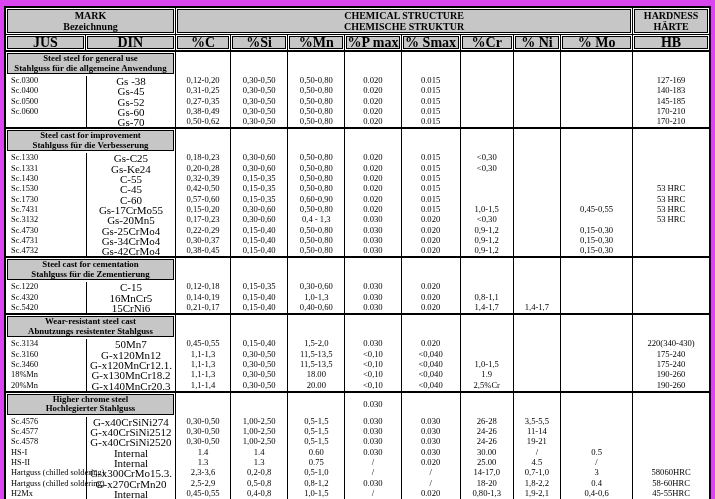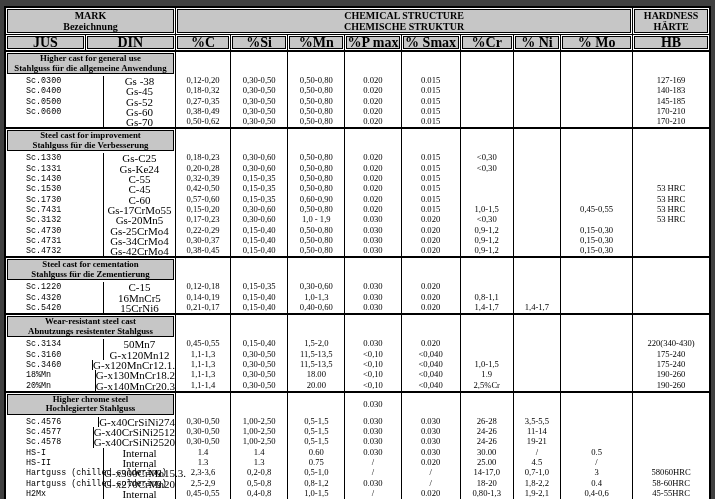--- a/index.html
+++ b/index.html
@@ -7,21 +7,21 @@
     padding: 0;
     background: #ffffff;
     font-family: "Liberation Serif", "DejaVu Serif", serif;
     color: #000000;
   }
   .page {
     width: 715px;
     height: 499px;
     box-sizing: border-box;
     padding: 6px 4px;
-    background: #404040;
+    background: #d946ef;
   }
   table.grades {
     border-collapse: collapse;
     table-layout: fixed;
     border: 2px solid #000;
     width: 707px;
   }
   table.grades th, table.grades td {
     border: 1px solid #000;
     padding: 0;
@@ -53,29 +53,28 @@
     text-align: center;
   }
   .sec-title div {
     font-size: 8.8px;
     line-height: 9.5px;
     font-weight: bold;
     white-space: nowrap;
   }
   .mark-row { display: flex; height: 10.3px; }
   .mark-row .jus {
-    width: 98px;
+    width: 81px;
     box-sizing: border-box;
     border-right: 1px solid #000;
-    padding-left: 20px;
+    padding-left: 5px;
     font-size: 8.4px;
     line-height: 10.3px;
     white-space: nowrap;
     overflow: visible;
-    font-family: Liberation Mono, monospace;
   }
   .mark-row .din {
     flex: 1;
     text-align: center;
     font-size: 11px;
     line-height: 10.3px;
     white-space: nowrap;
   }
   .spacer {
     height: 23px;
@@ -164,21 +163,21 @@
           </th>
         <th>
             <div class="hbox">HB</div>
           </th>
       </tr>
     </thead>
     <tbody id="table-body">
         <tr class="section">
           <td class="mark-cell" colspan="2">
             <div class="sec-title">
-              <div>Higher cast for general use</div>
+              <div>Steel steel for general use</div>
               <div>Stahlguss für die allgemeine Anwendung</div>
             </div>
             <div class="mark-rows">
               <div class="mark-row">
                 <div class="jus">Sc.0300</div>
                 <div class="din">Gs -38</div>
               </div>
               <div class="mark-row">
                 <div class="jus">Sc.0400</div>
                 <div class="din">Gs-45</div>
@@ -193,21 +192,21 @@
               </div>
               <div class="mark-row">
                 <div class="jus"></div>
                 <div class="din">Gs-70</div>
               </div>
             </div>
           </td>
           <td class="val-cell">
             <div class="spacer"></div>
             <div class="vline">0,12-0,20</div>
-            <div class="vline">0,18-0,32</div>
+            <div class="vline">0,31-0,25</div>
             <div class="vline">0,27-0,35</div>
             <div class="vline">0,38-0,49</div>
             <div class="vline">0,50-0,62</div>
           </td>
           <td class="val-cell">
             <div class="spacer"></div>
             <div class="vline">0,30-0,50</div>
             <div class="vline">0,30-0,50</div>
             <div class="vline">0,30-0,50</div>
             <div class="vline">0,30-0,50</div>
@@ -346,21 +345,21 @@
             <div class="vline">0,15-0,40</div>
           </td>
           <td class="val-cell">
             <div class="spacer"></div>
             <div class="vline">0,50-0,80</div>
             <div class="vline">0,50-0,80</div>
             <div class="vline">0,50-0,80</div>
             <div class="vline">0,50-0,80</div>
             <div class="vline">0,60-0,90</div>
             <div class="vline">0,50-0,80</div>
-            <div class="vline">1,0 - 1,9</div>
+            <div class="vline">0,4 - 1,3</div>
             <div class="vline">0,50-0,80</div>
             <div class="vline">0,50-0,80</div>
             <div class="vline">0,50-0,80</div>
           </td>
           <td class="val-cell">
             <div class="spacer"></div>
             <div class="vline">0.020</div>
             <div class="vline">0.020</div>
             <div class="vline">0.020</div>
             <div class="vline">0.020</div>

